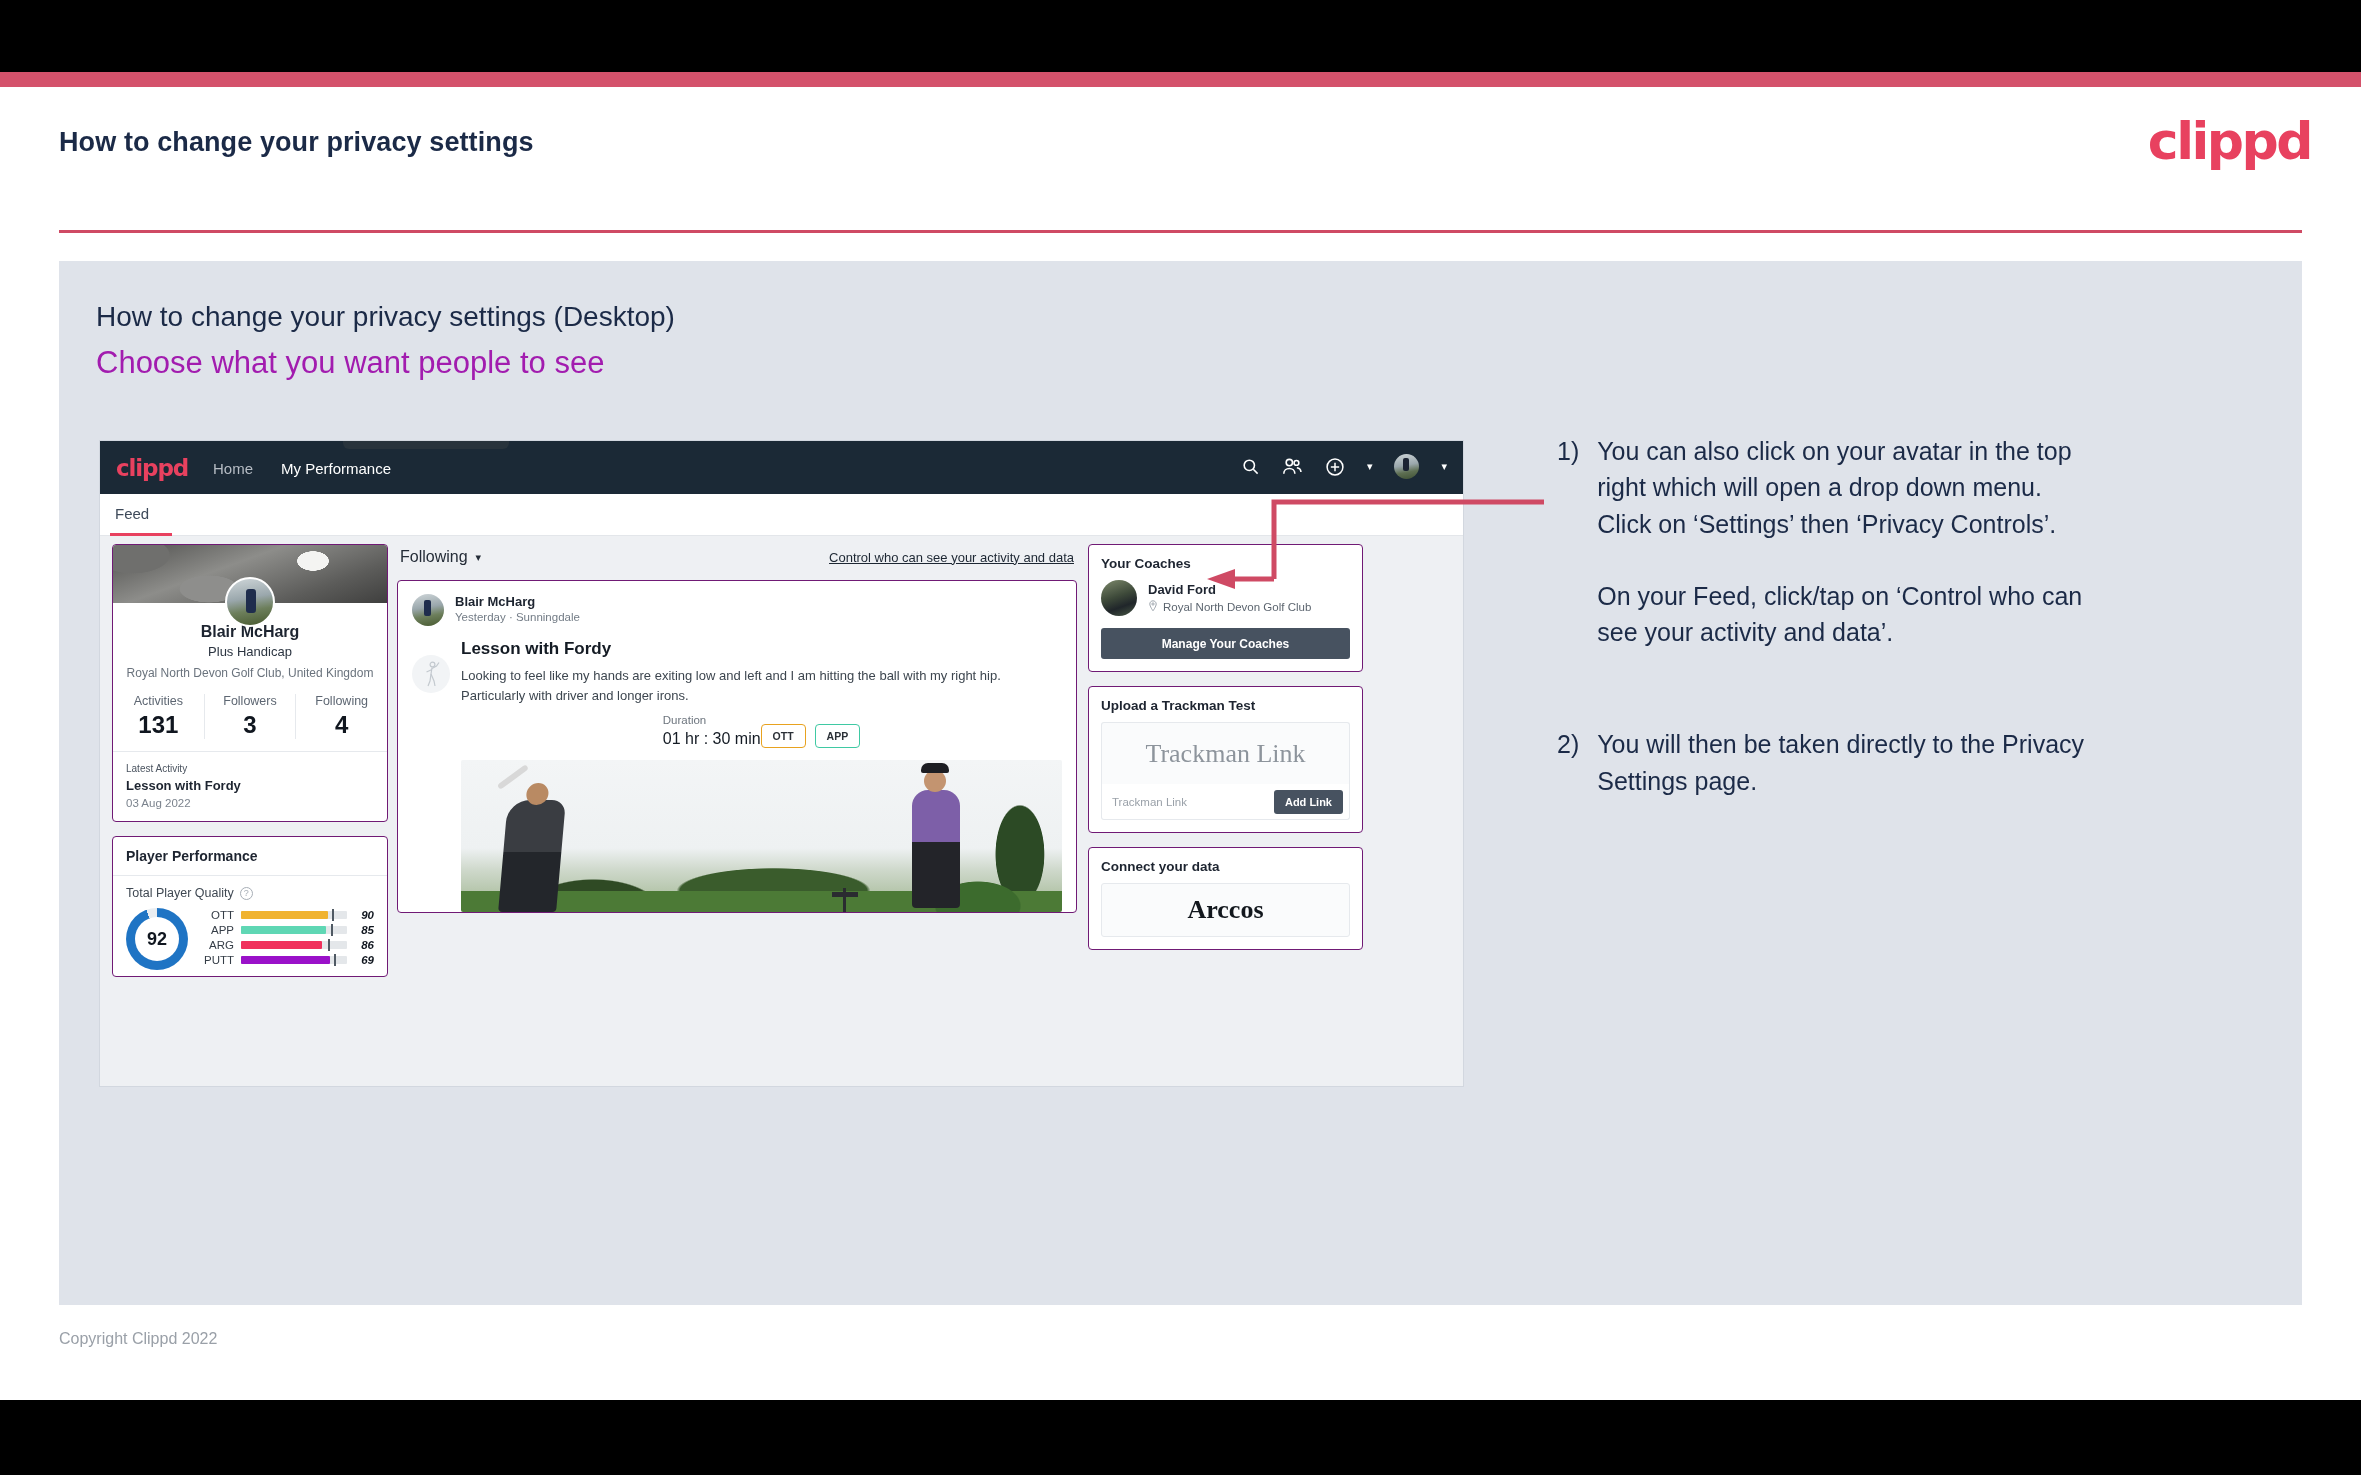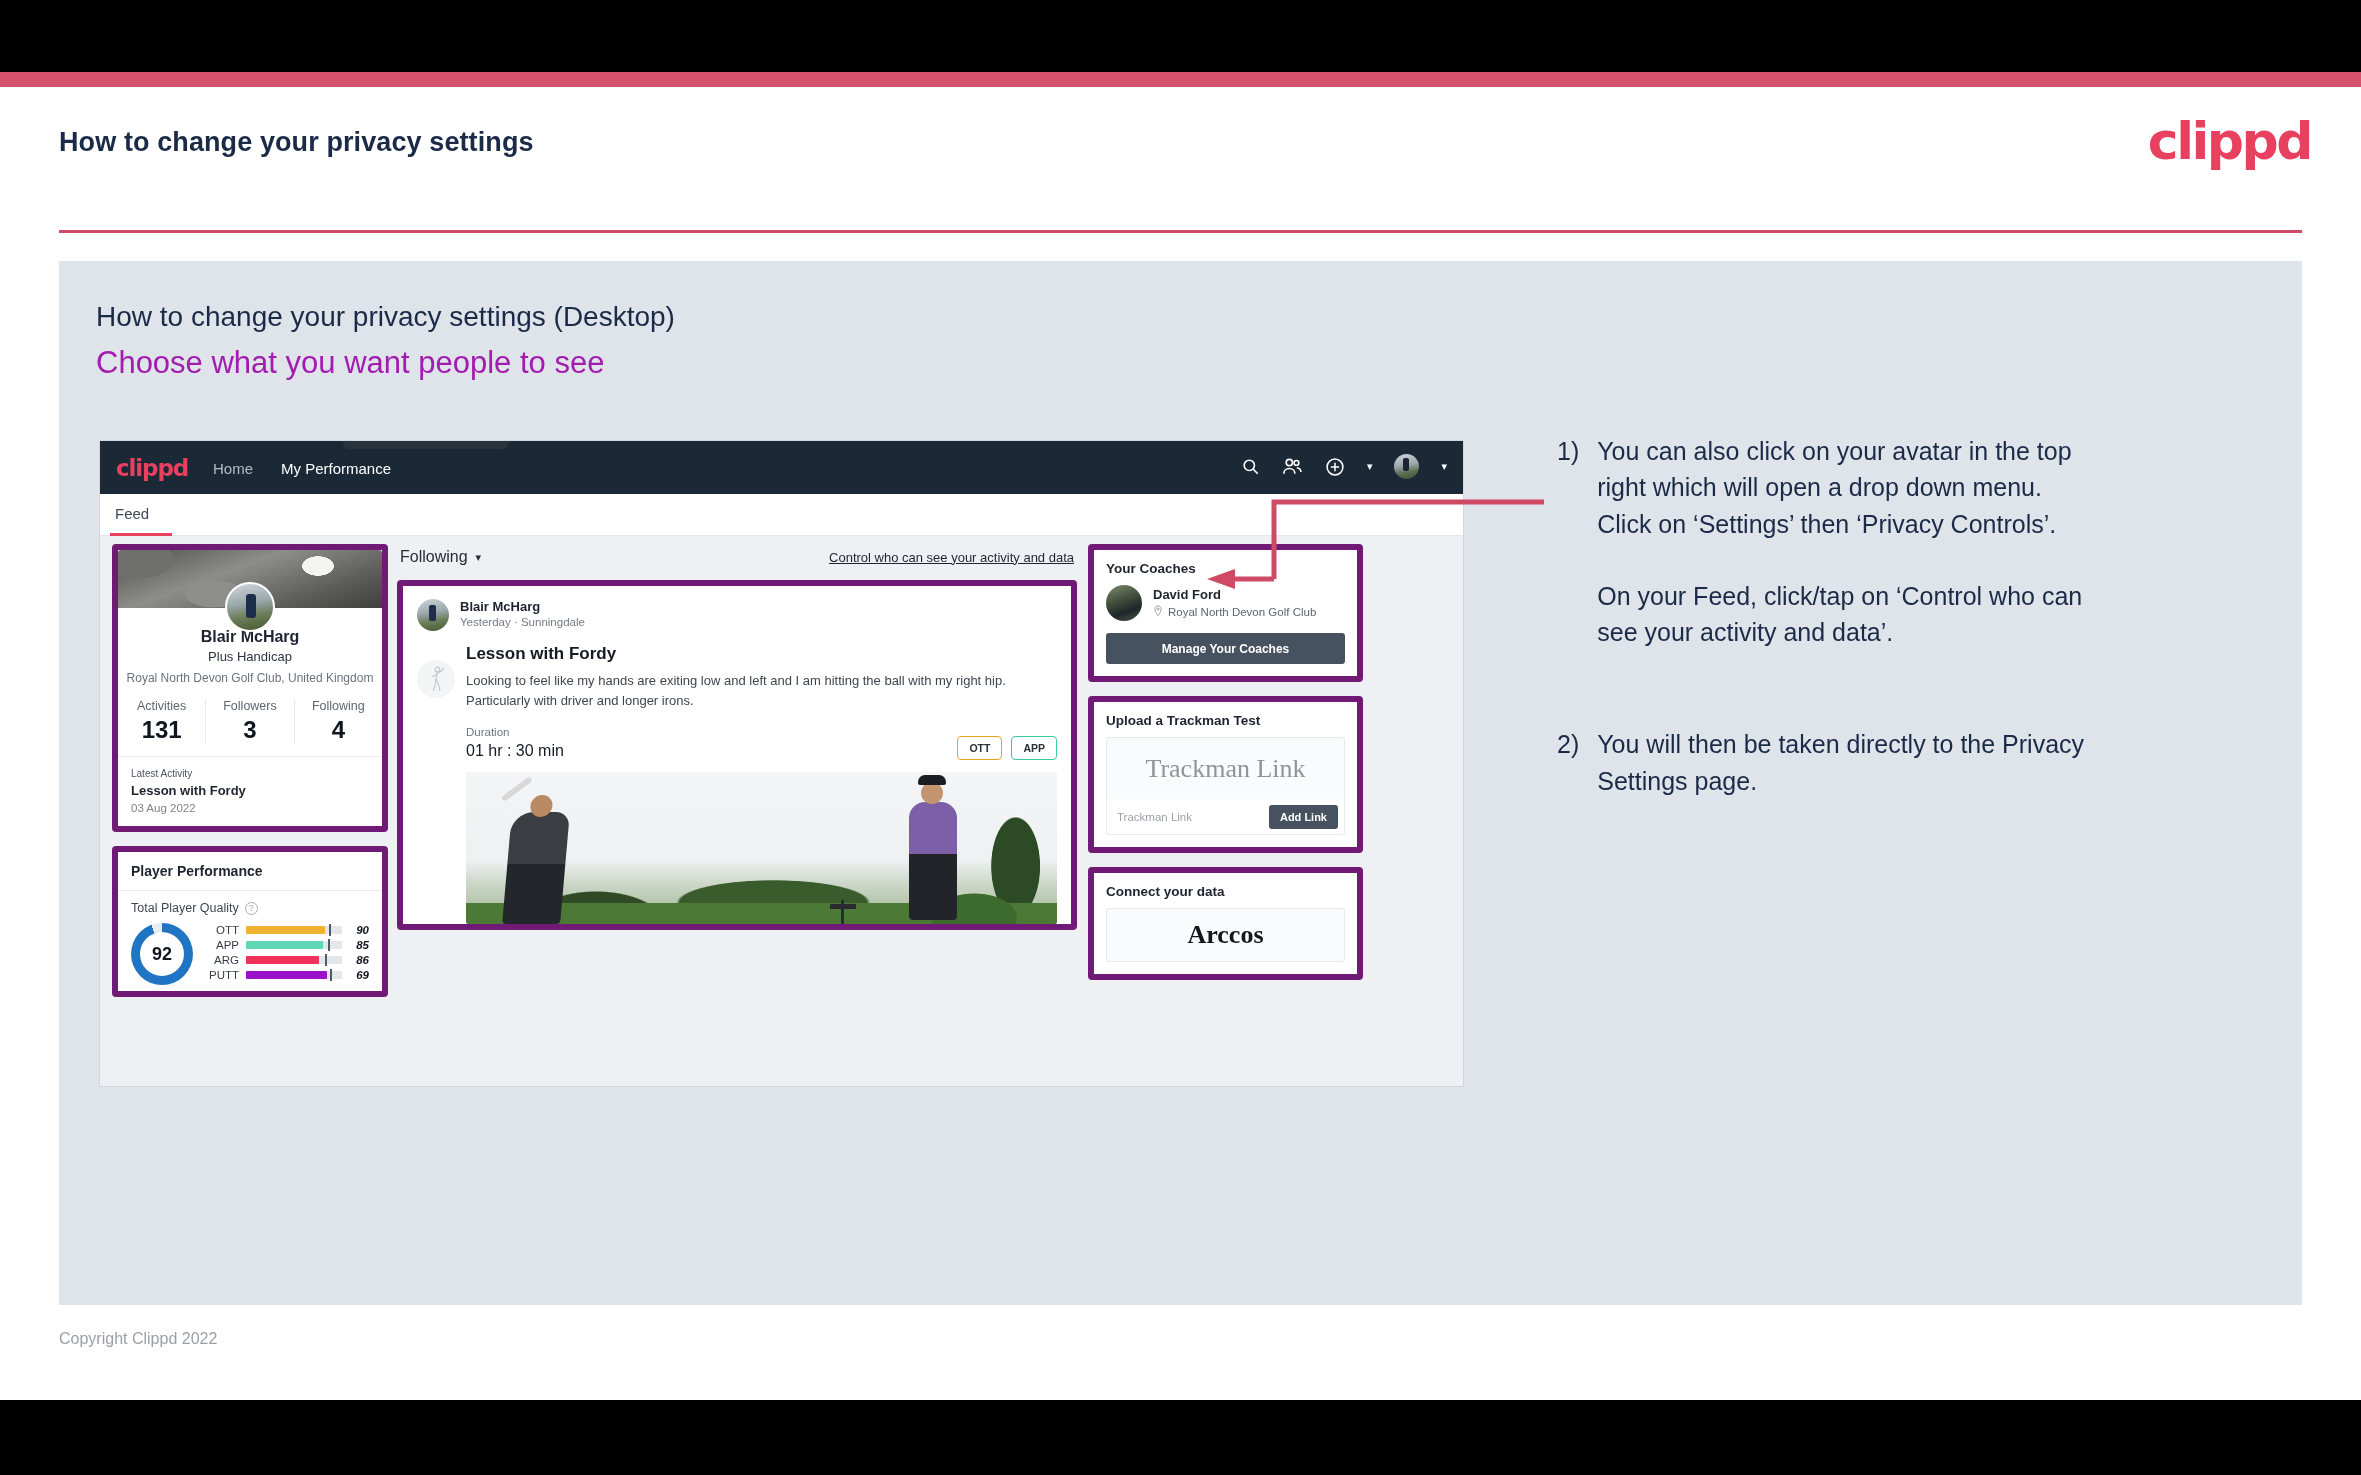--- a/index.html
+++ b/index.html
@@ -104,21 +104,21 @@
   .app-body {
     position:absolute; left:0; top:95px; width:1363px; height:550px;
     background:#eef0f3;
   }
 
   
   .col-left  { position:absolute; left:12px;  top:8px; width:276px; }
   .col-mid   { position:absolute; left:297px; top:8px; width:680px; }
   .col-right { position:absolute; left:988px; top:8px; width:275px; }
 
-  .card { background:#ffffff; border:6px solid #701a75; border-radius:4px; }
+  .card { background:#ffffff; border:1px solid #701a75; border-radius:4px; }
 
   .cover {
     height:58px; width:100%;
     background:
       radial-gradient(ellipse 26px 16px at 200px 16px, #f4f4f2 60%, rgba(0,0,0,0) 62%),
       radial-gradient(ellipse 48px 22px at 96px 44px,  #8e8e8c 60%, rgba(0,0,0,0) 62%),
       radial-gradient(ellipse 60px 30px at 20px 10px,  #6f6f6d 60%, rgba(0,0,0,0) 62%),
       linear-gradient(160deg,#4e4e4c 0%,#8d8d8a 40%,#5c5c5a 75%,#3f3f3e 100%);
     border-radius:3px 3px 0 0;
   }
@@ -188,21 +188,21 @@
   .post-av::after{ content:""; position:absolute; left:12px; top:6px; width:7px; height:16px; background:#1f2d4d; border-radius:2px; }
   .post-name { font-size:13px; font-weight:700; color:#1d2430; }
   .post-meta { font-size:11.5px; color:#737c86; margin-top:2px; }
   .post-main { display:flex; gap:11px; margin-top:13px; }
   .swing-icon {
     width:38px; height:38px; border-radius:50%; background:#f2f4f6; flex:0 0 auto;
     display:flex; align-items:center; justify-content:center; margin-top:16px;
   }
   .post-title { font-size:17px; font-weight:700; color:#141b24; }
   .post-desc  { font-size:13px; color:#3d464f; margin-top:7px; line-height:1.5; max-width:600px; }
-  .dur-row { display:flex; align-items:flex-end; justify-content:space-between; margin-top:16px; }
+  .dur-row { display:flex; align-items:flex-end; justify-content:center; margin-top:9px; }
   .dur-lbl { font-size:11.5px; color:#6d757e; }
   .dur-val { font-size:16px; color:#141b24; margin-top:4px; }
   .pill { font-size:10.5px; font-weight:700; padding:5px 11px; border-radius:4px; }
   .pill-ott { border:1.4px solid #e8a21f; color:#2b3037; }
   .pill-app { border:1.4px solid #3fc9a3; color:#2b3037; }
   .post-photo {
     margin-top:12px; margin-left:49px; height:152px; border-radius:2px;
     background:
       radial-gradient(ellipse 70px 40px at 86% 96%, #3c6b2d 60%, rgba(0,0,0,0) 62%),
       linear-gradient(to top, #4c7a36 0 14%, rgba(0,0,0,0) 14%),

